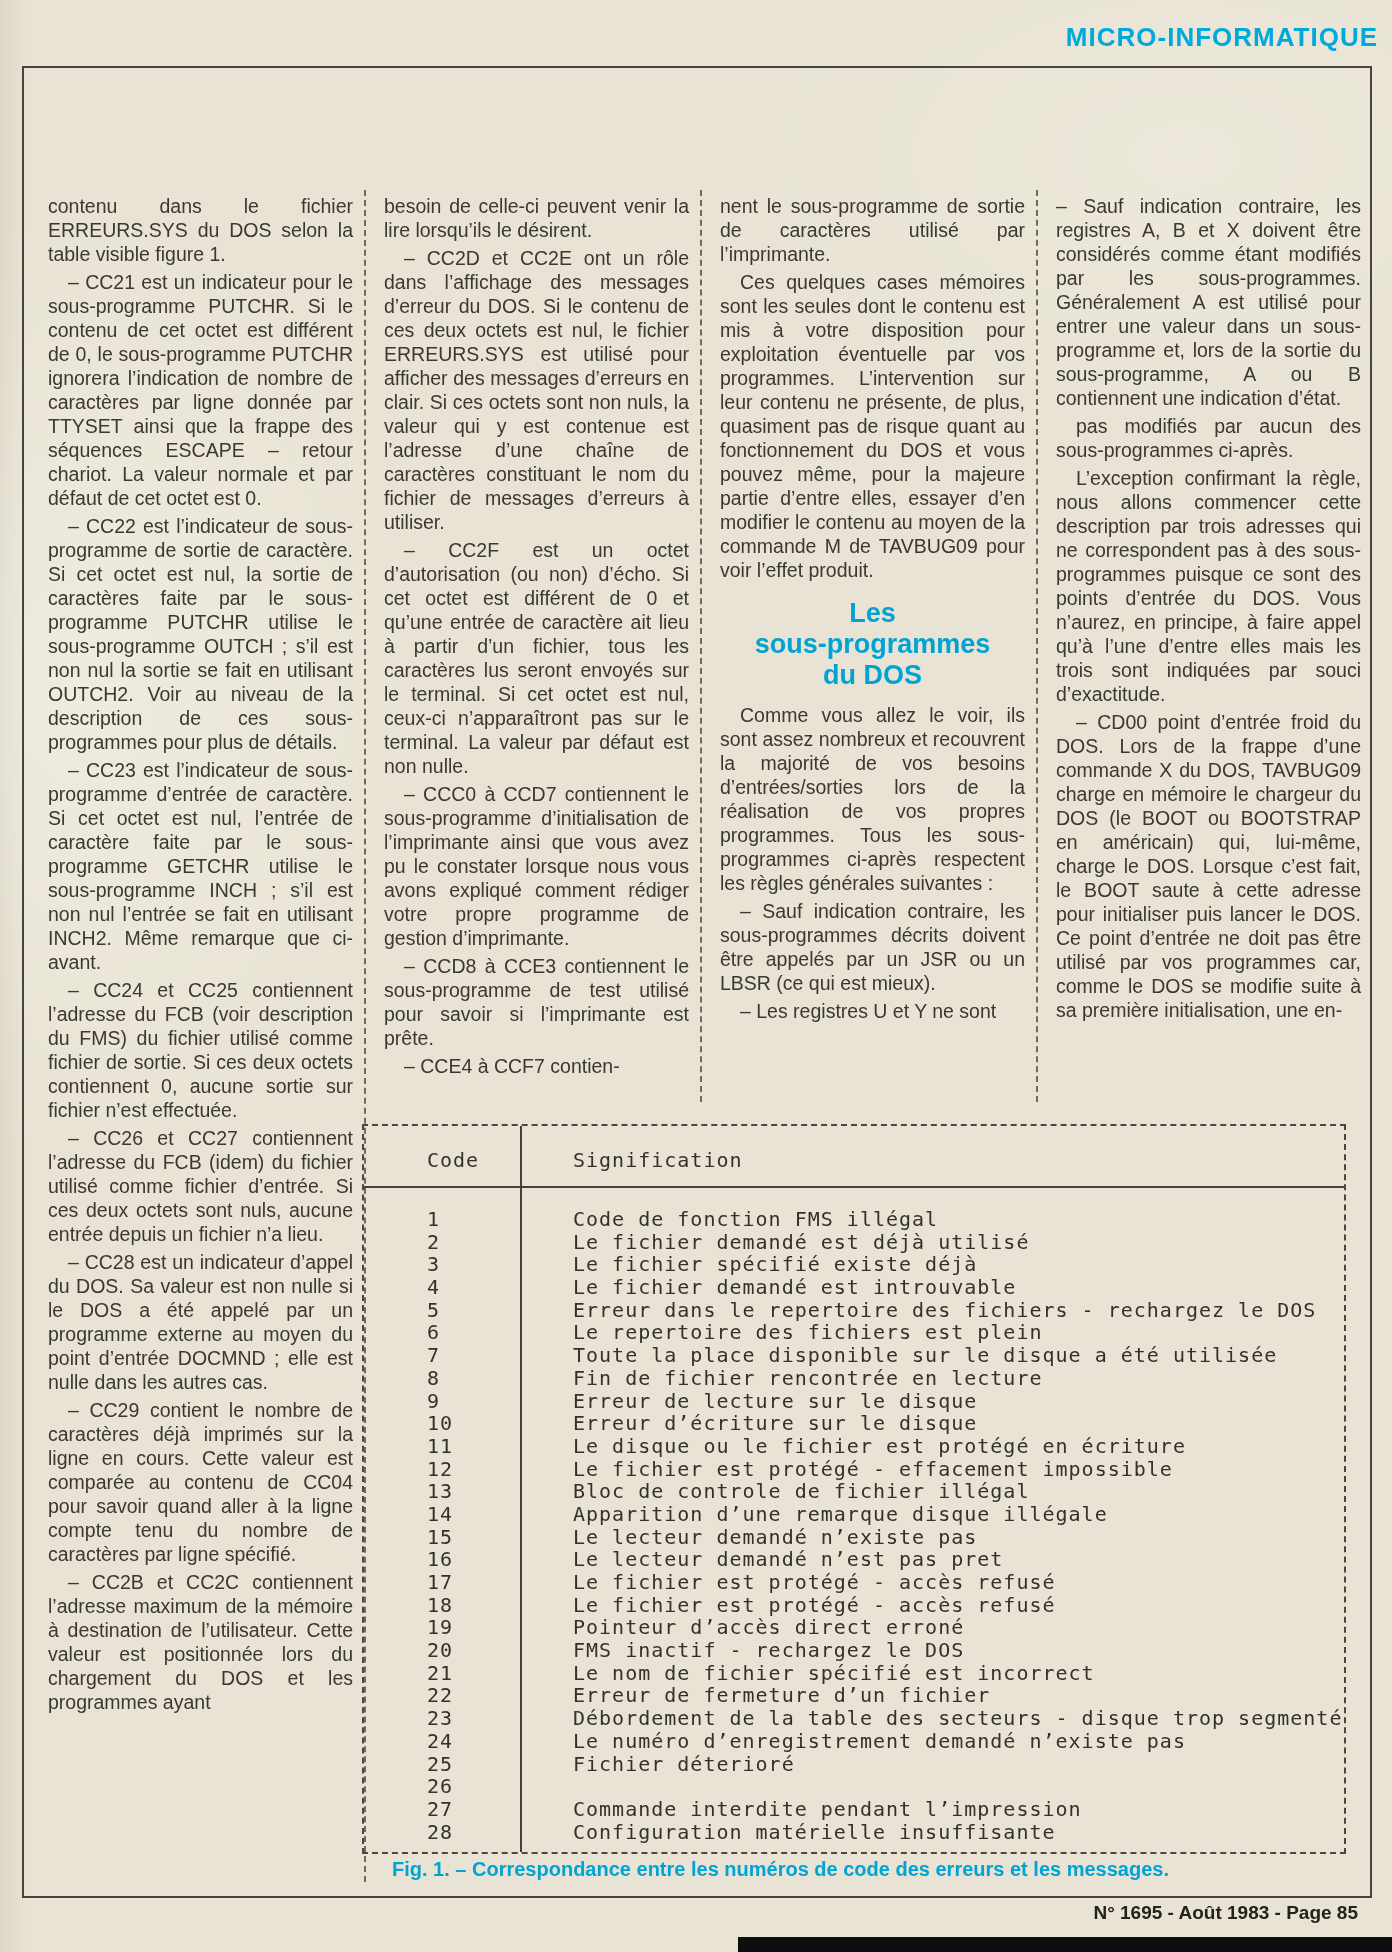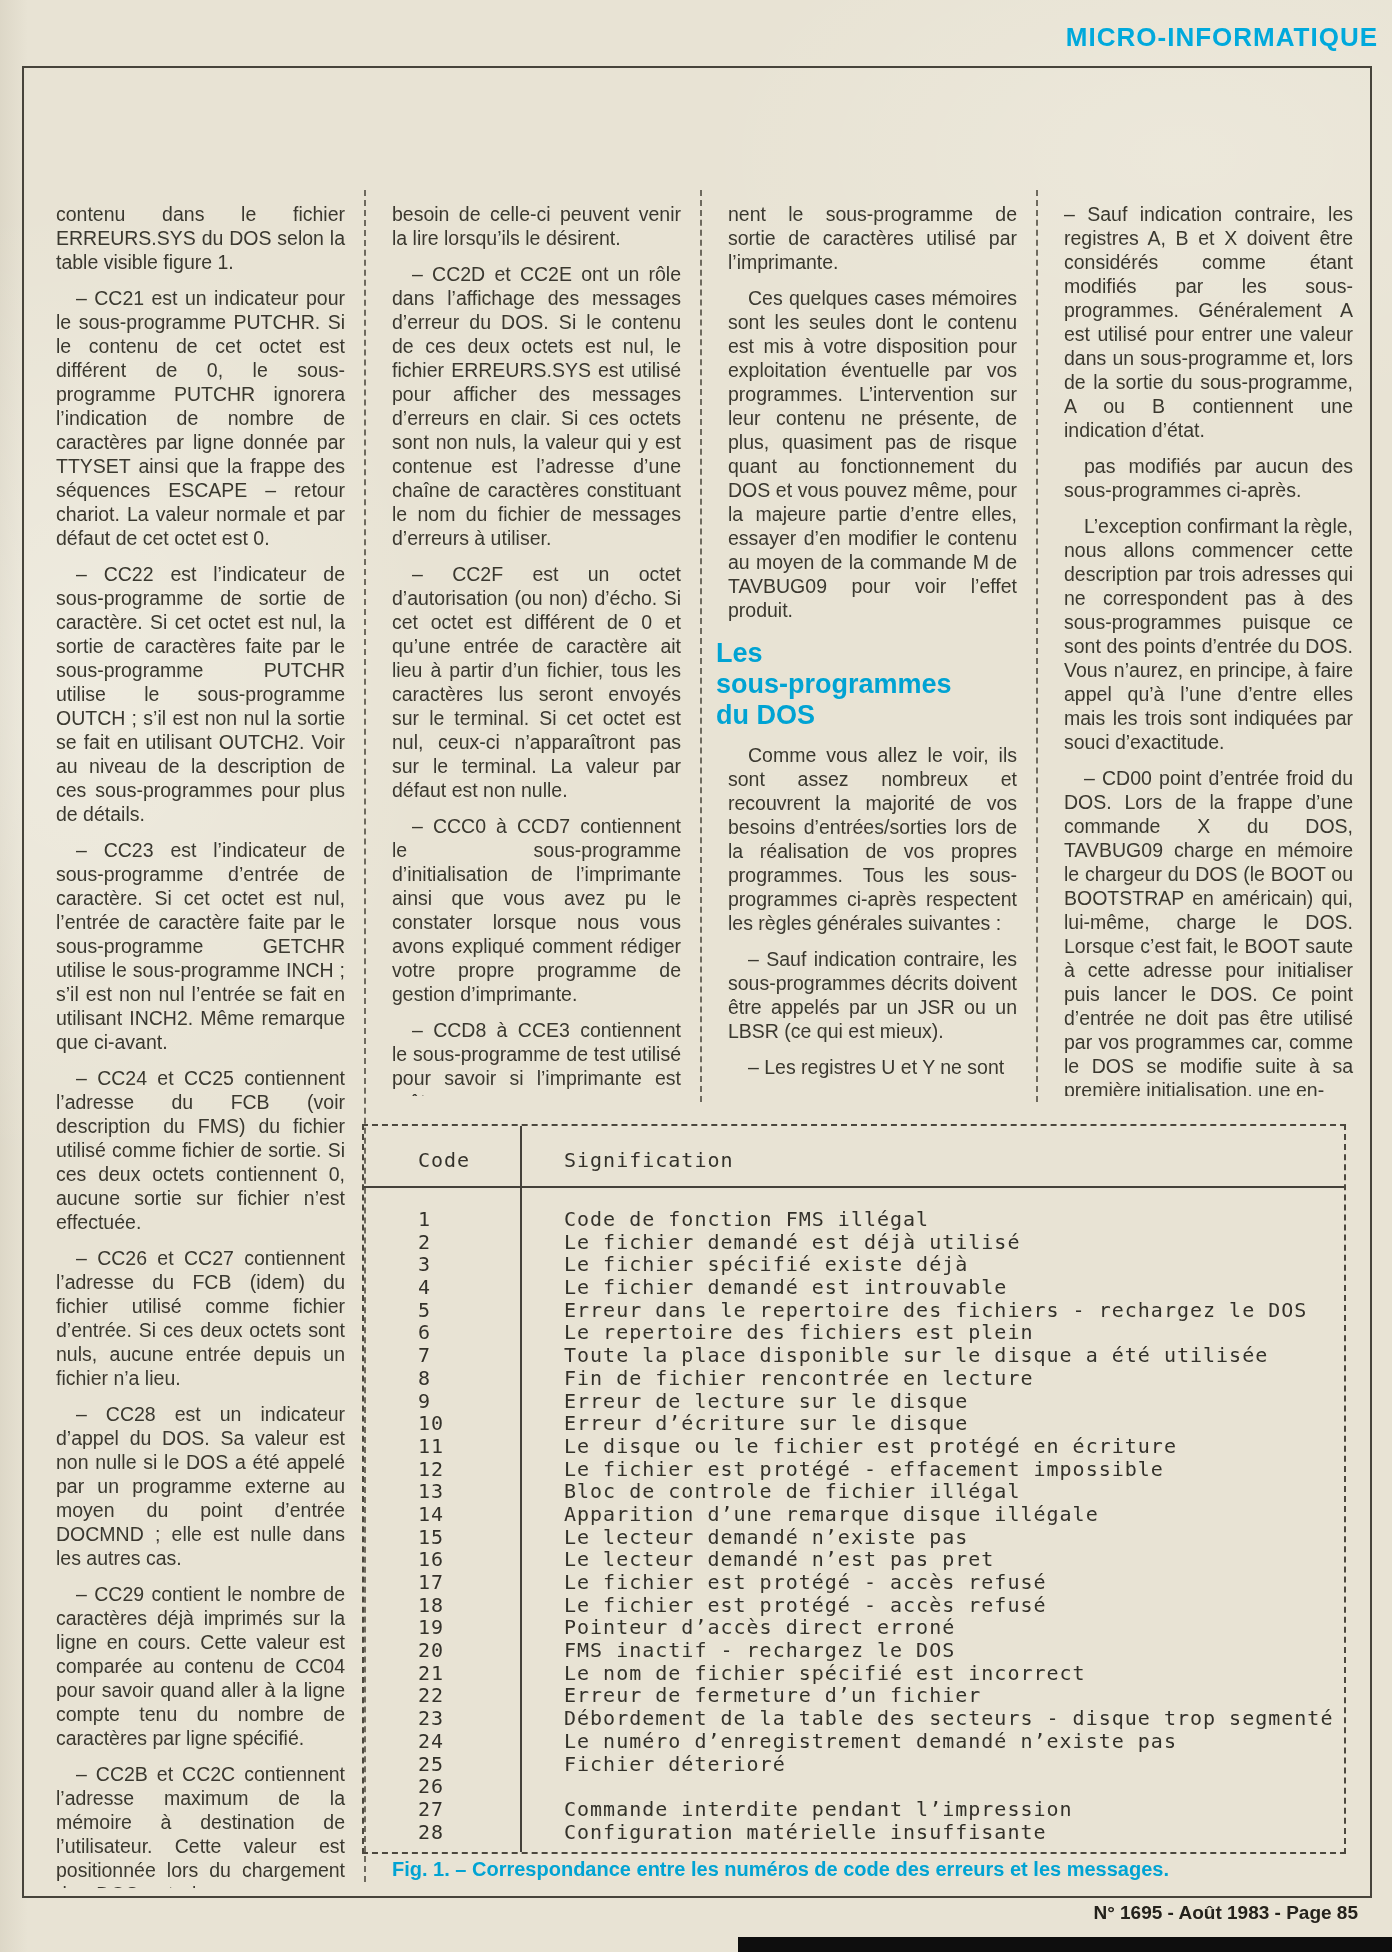--- a/index.html
+++ b/index.html
@@ -30,45 +30,45 @@
   .col {
     position:absolute; top:190px; width:313px;
     font-size:19.5px; line-height:24px; text-align:justify;
     color:#3a382f; overflow:hidden;
     hyphens:auto; -webkit-hyphens:auto;
   }
   .col1 { left:44px;  height:1698px; }
   .col2 { left:380px; height:906px; }
   .col3 { left:716px; height:906px; }
   .col4 { left:1052px;height:906px; }
-  p.para { margin:12px; text-indent:20px; }
+  p.para { margin:4px; text-indent:20px; }
   .grp.cont > p.para:first-child { text-indent:0; }
   .dos-heading {
     margin:16px 0 12px 0; font-size:27px; line-height:31px;
-    font-weight:bold; color:#00a3d3; text-align:left;
+    font-weight:bold; color:#00a3d3; text-align:center;
   }
   .dos-heading span { display:block; }
   
   .sep { position:absolute; width:0; border-left:2px dashed #6e6a5e; top:190px; }
   .sep1 { left:364px;  height:1692px; }
   .sep2 { left:700px;  height:912px; }
   .sep3 { left:1036px; height:912px; }
   
   .figure-box {
     position:absolute; left:362px; top:1124px; width:980px; height:726px;
     border:2px dashed #4c483e;
     font-family:"DejaVu Sans Mono", monospace;
     font-size:20px; letter-spacing:1px; color:#33312a;
   }
   .figure-box .vline { position:absolute; left:156px; top:0; bottom:0; width:0; border-left:2px solid #44413a; }
   .figure-box .hline { position:absolute; left:0; right:0; top:60px; height:0; border-top:2px solid #44413a; }
   .t-head { display:flex; padding-top:22px; line-height:24px; }
   .t-body { padding-top:36px; }
   .t-row  { display:flex; height:22.7px; line-height:22.7px; white-space:nowrap; }
-  .t-code { width:156px; padding-left:54px; box-sizing:border-box; flex:none; }
+  .t-code { width:156px; padding-left:54px; box-sizing:border-box; flex:none;margin-left:9px; }
   .t-sig  { padding-left:44px; white-space:nowrap; }
   .caption {
     position:absolute; left:392px; top:1858px;
     font-size:20px; font-weight:bold; color:#00a3d3;
   }
   .footer {
     position:absolute; right:34px; top:1902px;
     font-size:19px; font-weight:bold; color:#24221c;
   }
   .scan-bar { position:absolute; left:738px; right:0; bottom:0; height:15px; background:#0e0e0e; }

